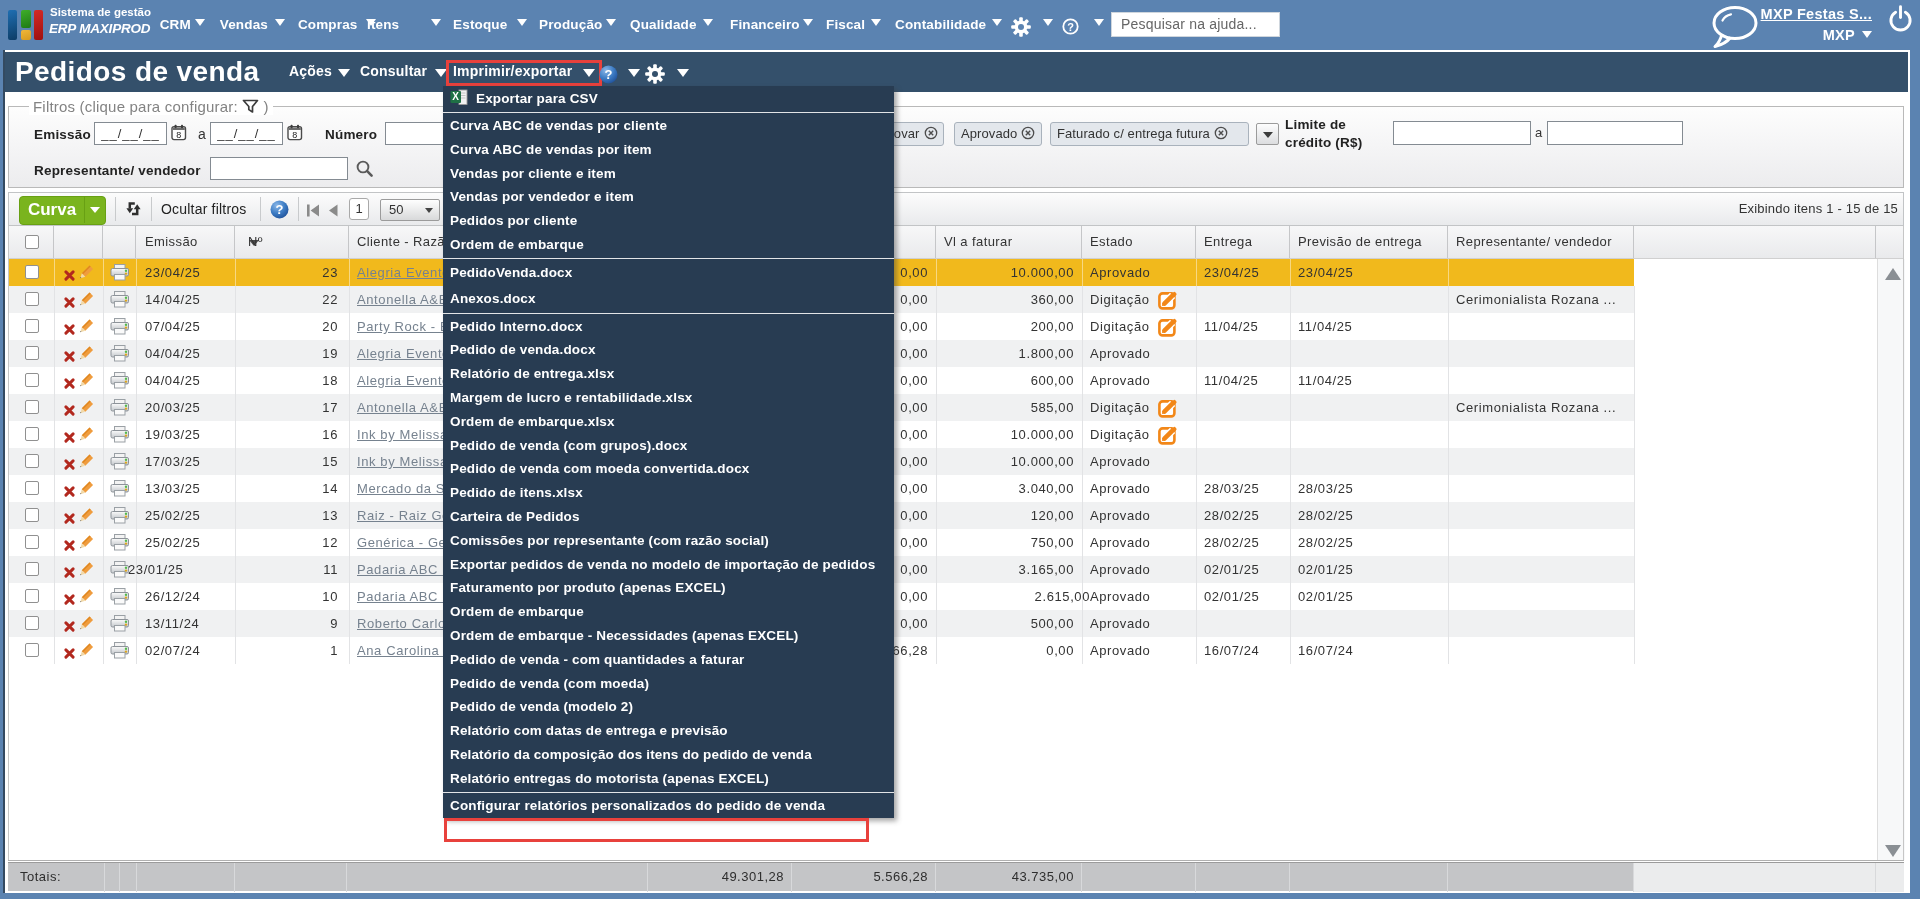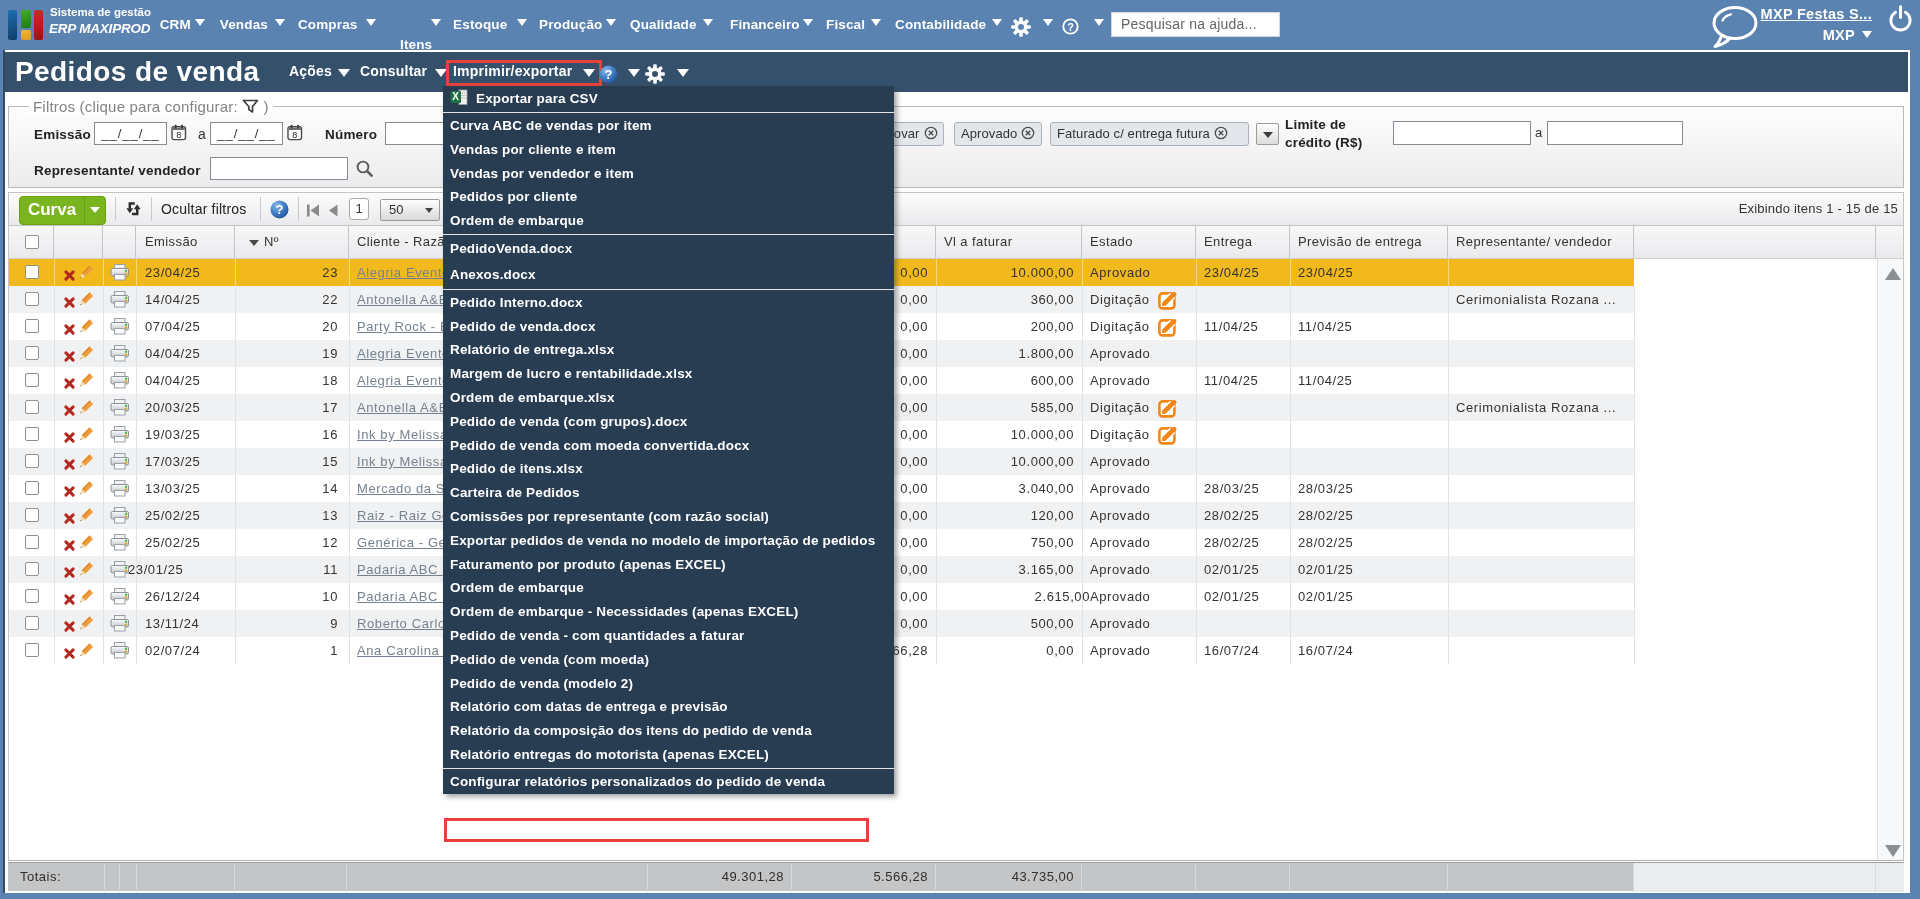--- a/index.html
+++ b/index.html
@@ -76,21 +76,21 @@
   <div class="logosq" style="left:20.5px;top:29.5px;width:10.5px;height:10.5px;background:linear-gradient(160deg,#f0b73a,#d79a1e);"></div>
   <div class="logosq" style="left:33.5px;top:10px;width:9px;height:30px;background:linear-gradient(160deg,#d42a26,#9e100f);"></div>
   <div class="brand1">Sistema de gestão</div>
   <div class="brand2">ERP MAXIPROD</div>
   <div class="tnav" style="left:159.7px;">CRM</div>
     <div class="caret tcaret" style="left:195.2px;"></div>
   <div class="tnav" style="left:219.8px;">Vendas</div>
     <div class="caret tcaret" style="left:275px;"></div>
   <div class="tnav" style="left:297.9px;">Compras</div>
     <div class="caret tcaret" style="left:365.6px;"></div>
-  <div class="tnav" style="left:400px;margin-top:20px;">Itens</div>
+  <div class="tnav" style="left:367px;">Itens</div>
     <div class="caret tcaret" style="left:431.3px;"></div>
   <div class="tnav" style="left:453.1px;">Estoque</div>
     <div class="caret tcaret" style="left:516.7px;"></div>
   <div class="tnav" style="left:539px;">Produção</div>
     <div class="caret tcaret" style="left:605.6px;"></div>
   <div class="tnav" style="left:630px;">Qualidade</div>
     <div class="caret tcaret" style="left:703px;"></div>
   <div class="tnav" style="left:730px;">Financeiro</div>
     <div class="caret tcaret" style="left:803px;"></div>
   <div class="tnav" style="left:826px;">Fiscal</div>
@@ -289,21 +289,21 @@
       <div class="hc" style="left:928px;width:146px;"></div>
       <div class="hc" style="left:1074px;width:114px;"></div>
       <div class="hc" style="left:1188px;width:94px;"></div>
       <div class="hc" style="left:1282px;width:158px;"></div>
       <div class="hc" style="left:1440px;width:186px;"></div>
       <div class="hc" style="left:1626px;width:242px;"></div>
       <div class="hc" style="left:1868px;width:27px;border-right:none;"></div>
       <div class="cb" style="left:17px;top:9px;"></div>
       <div class="abs" style="left:137px;top:0;height:32px;line-height:32px;font-size:13px;color:#333;letter-spacing:0.4px;">Emissão</div>
       <div class="abs" style="left:240.5px;top:13.5px;border-left:5px solid transparent;border-right:5px solid transparent;border-top:6px solid #4a4a4a;"></div>
-      <div class="abs" style="left:256px;top:0;height:32px;line-height:32px;font-size:13px;color:#333;letter-spacing:0.4px;">Nº</div>
+      <div class="abs" style="left:240px;top:0;height:32px;line-height:32px;font-size:13px;color:#333;letter-spacing:0.4px;">Nº</div>
       <div class="abs" style="left:349px;top:0;height:32px;line-height:32px;font-size:13px;color:#333;letter-spacing:0.4px;">Cliente - Razão social</div>
       <div class="abs" style="left:936px;top:0;height:32px;line-height:32px;font-size:13px;color:#333;letter-spacing:0.4px;">Vl a faturar</div>
       <div class="abs" style="left:1082px;top:0;height:32px;line-height:32px;font-size:13px;color:#333;letter-spacing:0.4px;">Estado</div>
       <div class="abs" style="left:1196px;top:0;height:32px;line-height:32px;font-size:13px;color:#333;letter-spacing:0.4px;">Entrega</div>
       <div class="abs" style="left:1290px;top:0;height:32px;line-height:32px;font-size:13px;color:#333;letter-spacing:0.4px;">Previsão de entrega</div>
       <div class="abs" style="left:1448px;top:0;height:32px;line-height:32px;font-size:13px;color:#333;letter-spacing:0.4px;">Representante/ vendedor</div>
     </div>
     <div class="row" style="top:33px;">
       <div class="abs" style="left:0;top:0;width:1626px;height:27px;background:#f1b91c;"></div>
       <div class="vline" style="left:46px;background:rgba(255,255,255,0.45);"></div>
@@ -1091,20 +1091,21 @@
 <div id="menu">
   <div class="mi mi1"><span style="display:inline-block;vertical-align:-3px;margin-right:8px;"><svg width="18" height="17" viewBox="0 0 18 17">
           <rect x="9" y="1" width="8" height="14.5" fill="#f2f2f2" stroke="#9a9a9a" stroke-width="0.9"></rect>
           <line x1="10.5" y1="4" x2="15.5" y2="4" stroke="#c4c4c4"></line>
           <line x1="10.5" y1="6.5" x2="15.5" y2="6.5" stroke="#c4c4c4"></line>
           <line x1="10.5" y1="9" x2="15.5" y2="9" stroke="#c4c4c4"></line>
           <rect x="0.5" y="2" width="10.5" height="12" rx="1" fill="#1f7145"></rect>
           <text x="5.7" y="11.3" font-size="10" font-weight="bold" fill="#fff" text-anchor="middle" font-family="Liberation Sans">X</text>
         </svg></span>Exportar para CSV</div>
   <div class="msep"></div>
+  <div class="mi">Curva ABC de vendas por cliente</div>
   <div class="mi">Curva ABC de vendas por item</div>
   <div class="mi">Vendas por cliente e item</div>
   <div class="mi">Vendas por vendedor e item</div>
   <div class="mi">Pedidos por cliente</div>
   <div class="mi">Ordem de embarque</div>
   <div class="msep"></div>
   <div class="mi mi2">PedidoVenda.docx</div>
   <div class="mi mi2">Anexos.docx</div>
   <div class="msep"></div>
   <div class="mi">Pedido Interno.docx</div>

